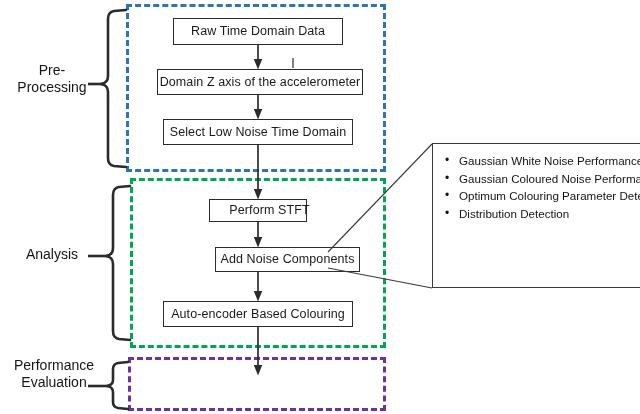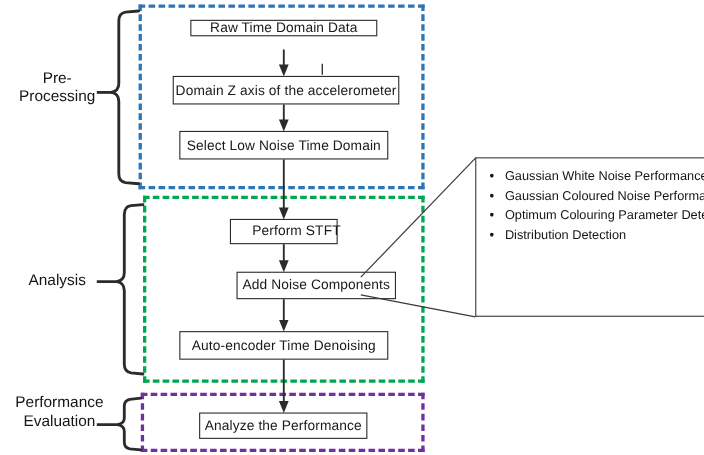--- a/index.html
+++ b/index.html
@@ -106,33 +106,32 @@
   <div class="region region-pre" style="border-color: rgb(46, 117, 182);"></div>
   <div class="region region-analysis" style="border-color: rgb(0, 166, 81);"></div>
   <div class="region region-perf" style="border-color: rgb(112, 48, 160);"></div>
 
   <div class="group-label" style="left:2px; top:62px; width:100px;">Pre-
 Processing</div>
   <div class="group-label" style="left:2px; top:246px; width:100px;">Analysis</div>
   <div class="group-label" style="left:0px; top:357px; width:108px;">Performance
 Evaluation</div>
 
-  <div class="node" style="left:173px; top:18px; width:170px; height:15px;">Raw Time Domain Data</div>
+  <div class="node" style="left:173px; top:18px; width:170px; height:27px;">Raw Time Domain Data</div>
 
   <div class="node" style="left:157px; top:69px; width:206px; height:26px;">Domain Z axis of the accelerometer</div>
 
   <div class="node" style="left:163px; top:119px; width:190px; height:26px;">Select Low Noise Time Domain</div>
 
   <div class="node" style="left:209px; top:199px; width:98px; height:23px;padding-left:23px;">Perform STFT</div>
 
   <div class="node" style="left:183px; top:247px; width:145px; height:25px;margin-left:32px;">Add Noise Components</div>
 
-  <div class="node" style="left:163px; top:301px; width:190px; height:26px;">Auto-encoder Time Denoising</div>
+  <div class="node" style="left:163px; top:301px; width:190px; height:26px;">Auto-encoder Based Colouring</div>
 
-  <div class="node" style="left:181px; top:375px; width:153px; height:24px;">Analyze the Performance</div>
 
   <div class="callout">
     <ul>
       <li>Gaussian White Noise Performance</li>
       <li>Gaussian Coloured Noise Performance</li>
       <li>Optimum Colouring Parameter Detection</li>
       <li>Distribution Detection</li>
     </ul>
   </div>
 

